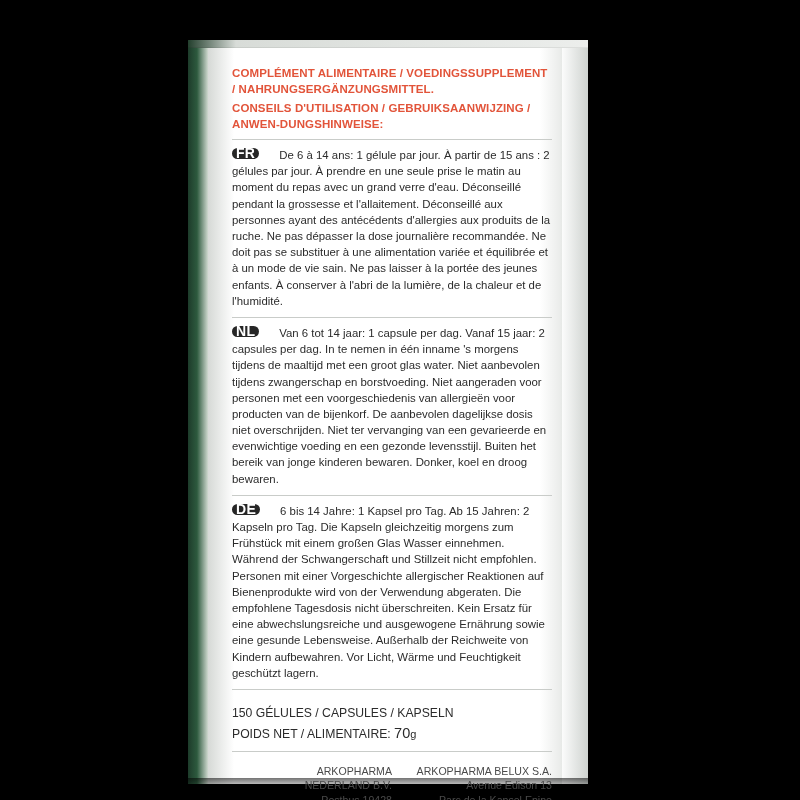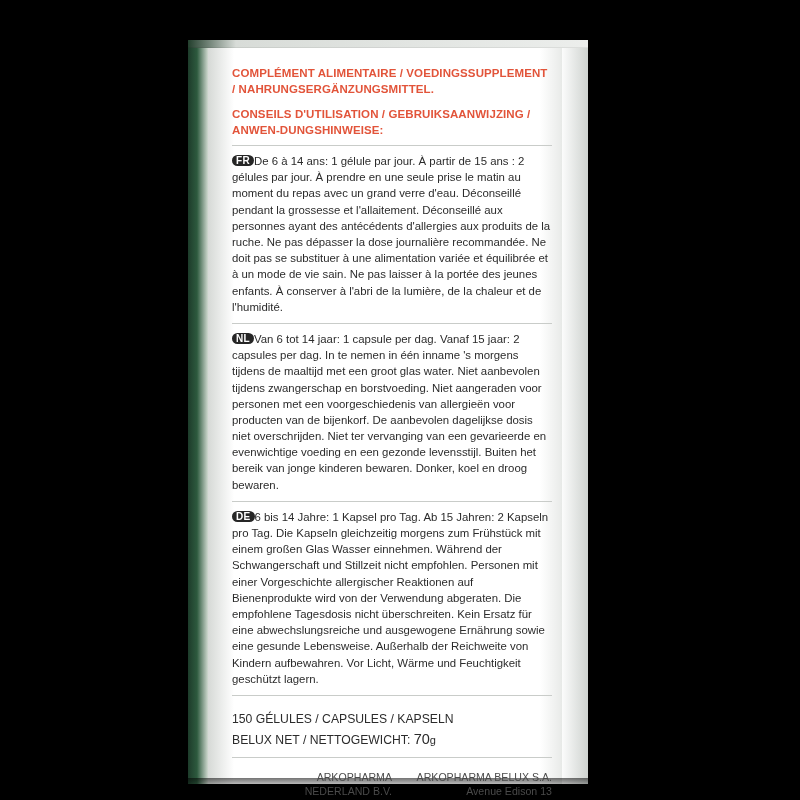--- a/index.html
+++ b/index.html
@@ -79,21 +79,21 @@
 
   .headline {
     color: #e2543a;
     font-size: 11.5px;
     font-weight: bold;
     line-height: 1.35;
     letter-spacing: 0.1px;
     text-transform: none;
   }
   .headline.second {
-    margin-top: 10px;
+    margin-top: 4px;
   }
 
   .rule {
     height: 1px;
     background: #c9ccc9;
     margin: 7px 0 7px 0;
   }
 
   .para {
     color: #2b2b2b;
@@ -101,27 +101,27 @@
     line-height: 1.42;
     margin: 0 0 0 0;
     text-align: left;
   }
   .para + .rule { margin-top: 8px; }
 
   .lang-badge {
     display: inline-block;
     background: #262626;
     color: #ffffff;
-    font-size: 10px;
+    font-size: 14px;
     font-weight: bold;
     line-height: 11px;
     padding: 0 4px;
     border-radius: 6px;
     vertical-align: 1px;
-    margin-right: 0;
+    margin-right: 20px;
     letter-spacing: 0.3px;
   }
   .b { font-weight: normal; }
 
   .qty-block {
     margin-top: 15px;
     color: #2b2b2b;
     font-size: 12.2px;
     line-height: 1.45;
   }
@@ -189,21 +189,21 @@
 
     <div class="para">
       <span class="lang-badge">DE</span><span class="b">6 bis 14 Jahre</span><span>: 1 Kapsel pro Tag. </span><span class="b">Ab 15 Jahren</span><span>: 2 Kapseln pro Tag. Die Kapseln gleichzeitig morgens zum Frühstück mit einem großen Glas Wasser einnehmen. Während der Schwangerschaft und Stillzeit nicht empfohlen. Personen mit einer Vorgeschichte allergischer Reaktionen auf Bienenprodukte wird von der Verwendung abgeraten. Die empfohlene Tagesdosis nicht überschreiten. Kein Ersatz für eine abwechslungsreiche und ausgewogene Ernährung sowie eine gesunde Lebensweise. Außerhalb der Reichweite von Kindern aufbewahren. Vor Licht, Wärme und Feuchtigkeit geschützt lagern.</span>
     </div>
 
     <div class="rule"></div>
 
     <div class="qty-block">
       <div>150 GÉLULES / CAPSULES / KAPSELN</div>
       <div>
-        <span>BELUX NET / NETTOGEWICHT:</span>
+        <span>POIDS NET / ALIMENTAIRE:</span>
         <span class="qty-weight">70</span><span class="qty-weight-unit">g</span>
       </div>
     </div>
 
     <div class="rule"></div>
 
     <div class="addresses">
       <div class="addr-col">
         <div class="line">ARKOPHARMA</div>
         <div class="line">NEDERLAND B.V.</div>

